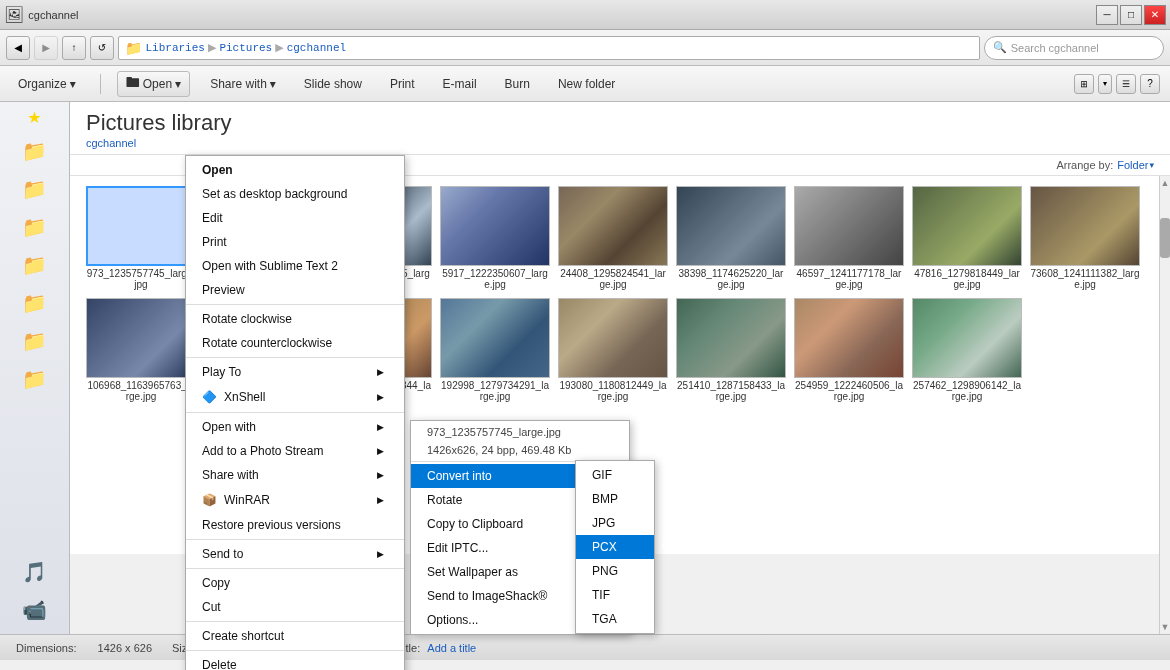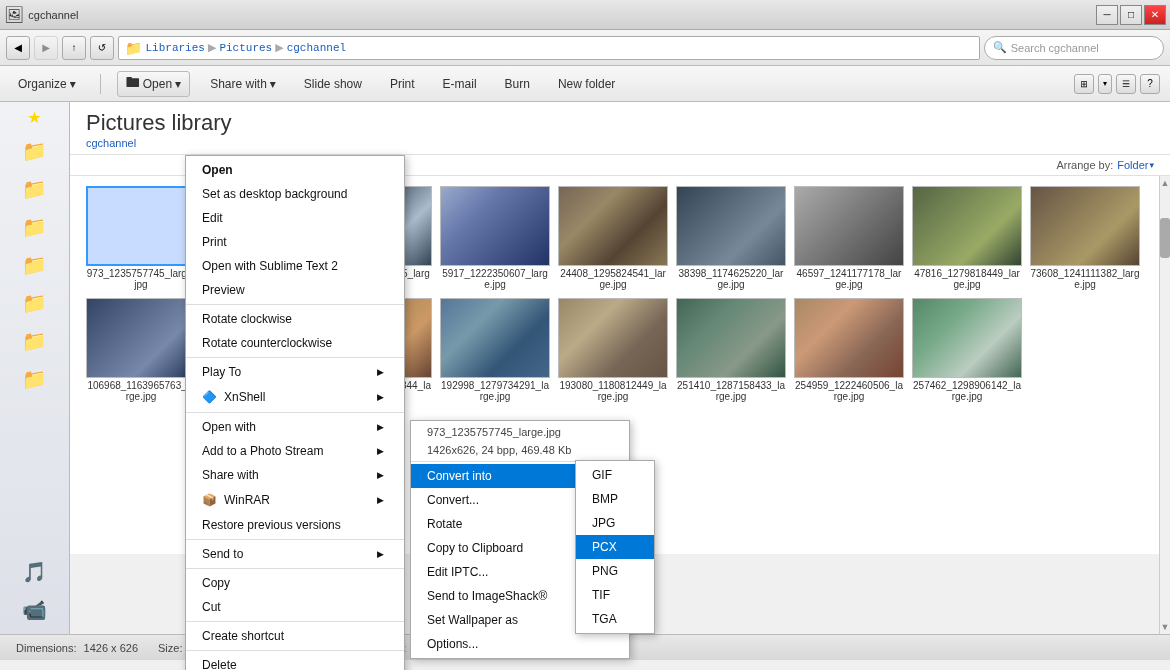--- a/index.html
+++ b/index.html
@@ -523,21 +523,21 @@
         <div class="scroll-thumb"></div>
         <div style="margin-top:auto;font-size:9px;text-align:center;color:#888;margin-bottom:2px;">▼</div>
       </div>
     </div>
   </div>
 </div>
 
 <div class="status-bar">
   <span>
     <span>Dimensions:</span>
-    <span style="margin-left:4px;">1426 x 626</span>
+    <span style="margin-left:18px;">1426 x 626</span>
   </span>
   <span>
     <span>Size:</span>
     <span style="margin-left:4px;">469 KB</span>
   </span>
   <span>
     <span>Authors:</span>
     <span style="color:#1a5cbf;margin-left:4px;cursor:pointer;">Add an author</span>
   </span>
   <span>
@@ -583,26 +583,25 @@
 
 </div>
 
 <div class="context-menu" style="left:410px;top:420px;min-width:220px;">
   <div class="ctx-info">973_1235757745_large.jpg</div>
   <div class="ctx-info">1426x626, 24 bpp, 469.48 Kb</div>
   <div class="ctx-separator"></div>
   <div class="ctx-item highlighted">
     Convert into <span class="ctx-arrow">▶</span>
   </div>
-  <div class="ctx-item">Convert...</div>
   <div class="ctx-item">Rotate <span class="ctx-arrow">▶</span></div>
   <div class="ctx-item">Copy to Clipboard</div>
   <div class="ctx-item">Edit IPTC...</div>
+  <div class="ctx-item">Set Wallpaper as <span class="ctx-arrow">▶</span></div>
   <div class="ctx-item">Send to ImageShack®</div>
-  <div class="ctx-item">Set Wallpaper as <span class="ctx-arrow">▶</span></div>
   <div class="ctx-item">Options...</div>
 </div>
 
 <div class="context-menu" style="left:575px;top:460px;min-width:80px;">
   <div class="ctx-item">GIF</div>
   <div class="ctx-item">BMP</div>
   <div class="ctx-item">JPG</div>
   <div class="ctx-item highlighted" style="position:relative;">
     PCX
     <span style="position:absolute;right:-20px;top:2px;font-size:16px;">↖</span>

